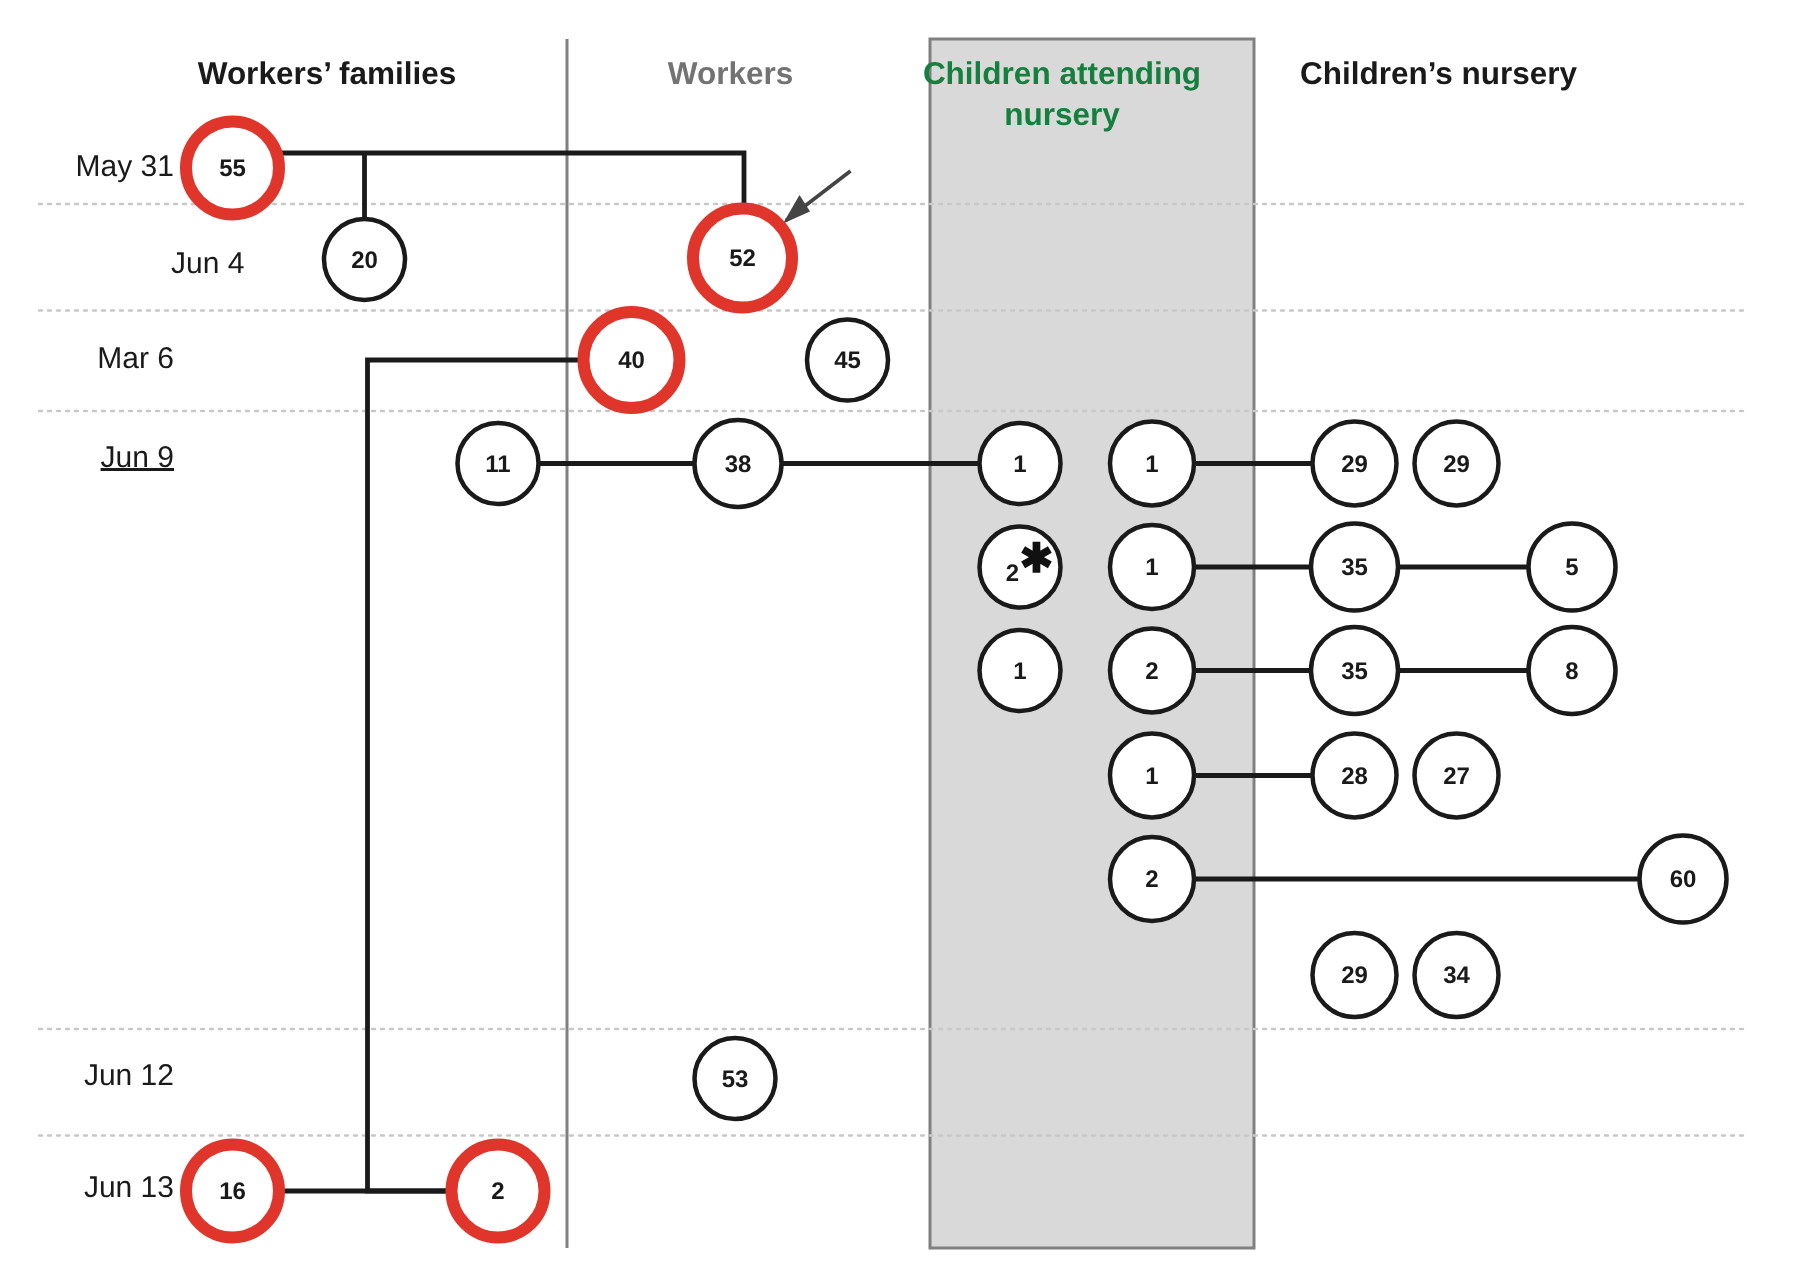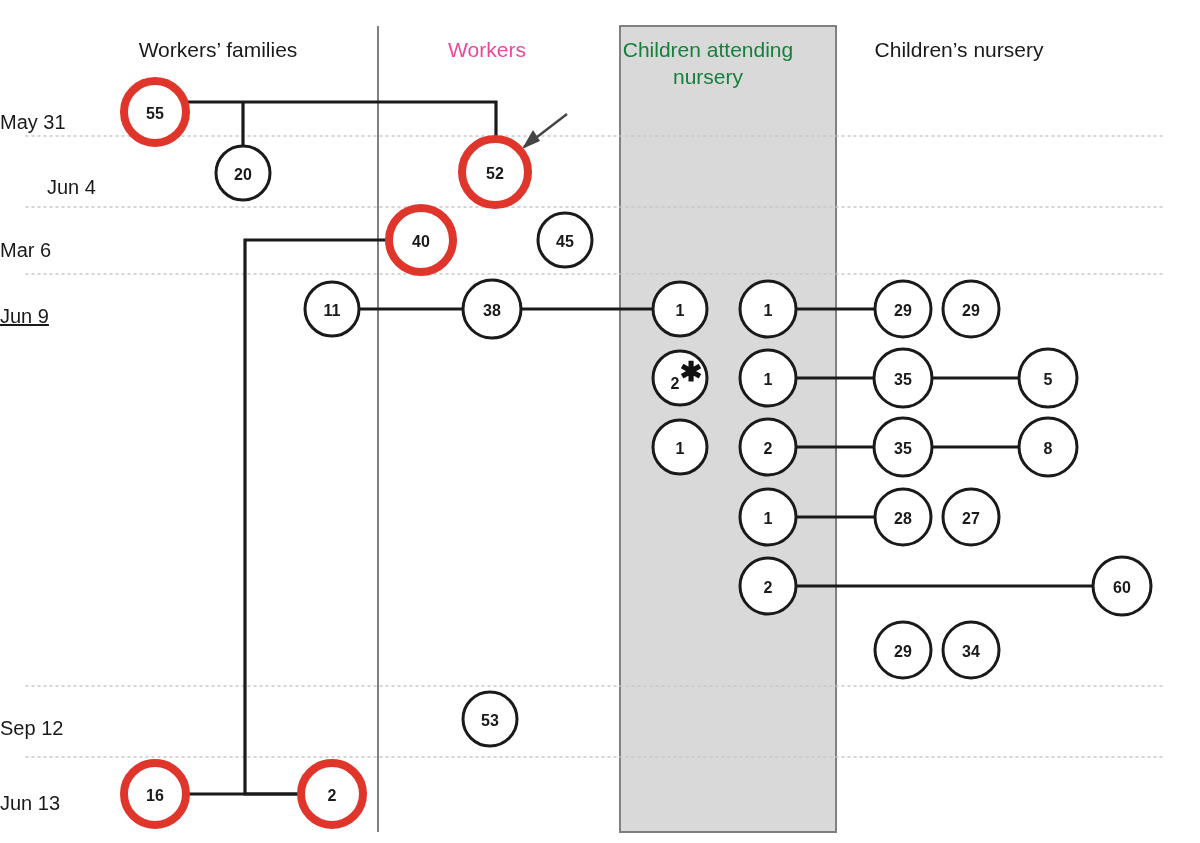--- a/index.html
+++ b/index.html
@@ -21,31 +21,30 @@
   #figure svg {
     position: absolute;
     top: 0;
     left: 0;
     width: 1200px;
     height: 843px;
   }
   .col-header {
     font-size: 21px;
     color: #1a1a1a;
-    font-weight: 400;
+    font-weight: 700;
     text-align: center;
     line-height: 1.28;
   }
   .date-label {
     font-size: 20px;
     color: #1a1a1a;
     font-weight: 400;
-    text-align: left;
+    text-align: right;
     white-space: nowrap;
-    margin-top: 11px;
   }
   .node-label {
     font-size: 16px;
     font-weight: bold;
     fill: #1a1a1a;
     text-anchor: middle;
     dominant-baseline: central;
     font-family: "Liberation Sans", sans-serif;
   }
   .node-star {
@@ -214,27 +213,27 @@
         <g>
           <circle cx="332" cy="794" r="31" fill="#ffffff" stroke="#e0352b" stroke-width="8"></circle>
           <text class="node-label" x="332" y="795">2</text>
         </g>
       </g>
 
   </svg>
 
   <div id="col-headers">
       <div class="col-header" style="position: absolute; left: 108px; top: 37px; width: 220px; color: rgb(26, 26, 26);">Workers’ families</div>
-      <div class="col-header" style="position: absolute; left: 377px; top: 37px; width: 220px; color: #ec4899;">Workers</div>
+      <div class="col-header" style="position: absolute; left: 377px; top: 37px; width: 220px; color: #737373;">Workers</div>
       <div class="col-header" style="position: absolute; left: 598px; top: 37px; width: 220px; color: #15803d;">Children attending nursery</div>
       <div class="col-header" style="position: absolute; left: 849px; top: 37px; width: 220px; color: rgb(26, 26, 26);">Children’s nursery</div>
     </div>
 
   <div id="date-labels">
       <div class="date-label" style="position: absolute; left: 0px; width: 116px; top: 100px; color: rgb(26, 26, 26);">May 31</div>
       <div class="date-label" style="position: absolute; left: 0px; width: 116px; top: 165px; color: rgb(26, 26, 26); padding-left: 47px;">Jun 4</div>
       <div class="date-label" style="position: absolute; left: 0px; width: 116px; top: 228px; color: rgb(26, 26, 26);">Mar 6</div>
       <div class="date-label" style="position: absolute; left: 0px; width: 116px; top: 294px; color: rgb(26, 26, 26); text-decoration: underline;">Jun 9</div>
-      <div class="date-label" style="position: absolute; left: 0px; width: 116px; top: 706px; color: rgb(26, 26, 26);">Sep 12</div>
+      <div class="date-label" style="position: absolute; left: 0px; width: 116px; top: 706px; color: rgb(26, 26, 26);">Jun 12</div>
       <div class="date-label" style="position: absolute; left: 0px; width: 116px; top: 781px; color: rgb(26, 26, 26);">Jun 13</div>
     </div>
 
 </div>
 
 </body></html>

